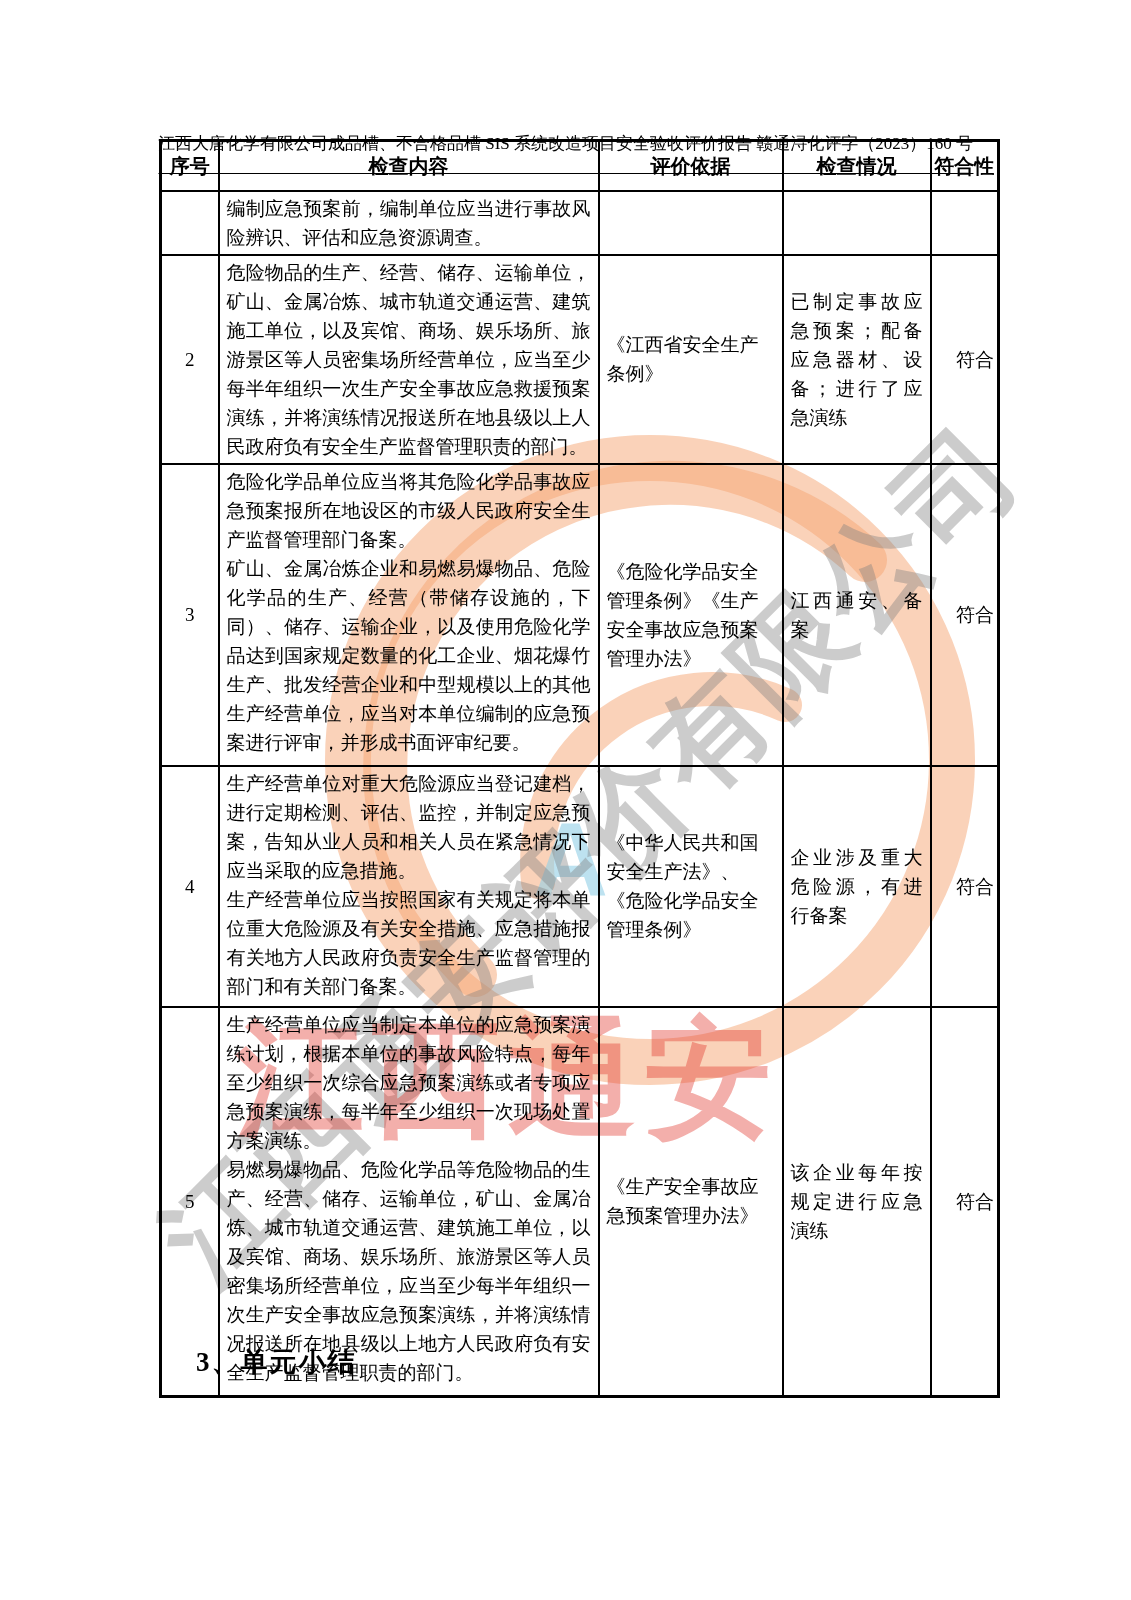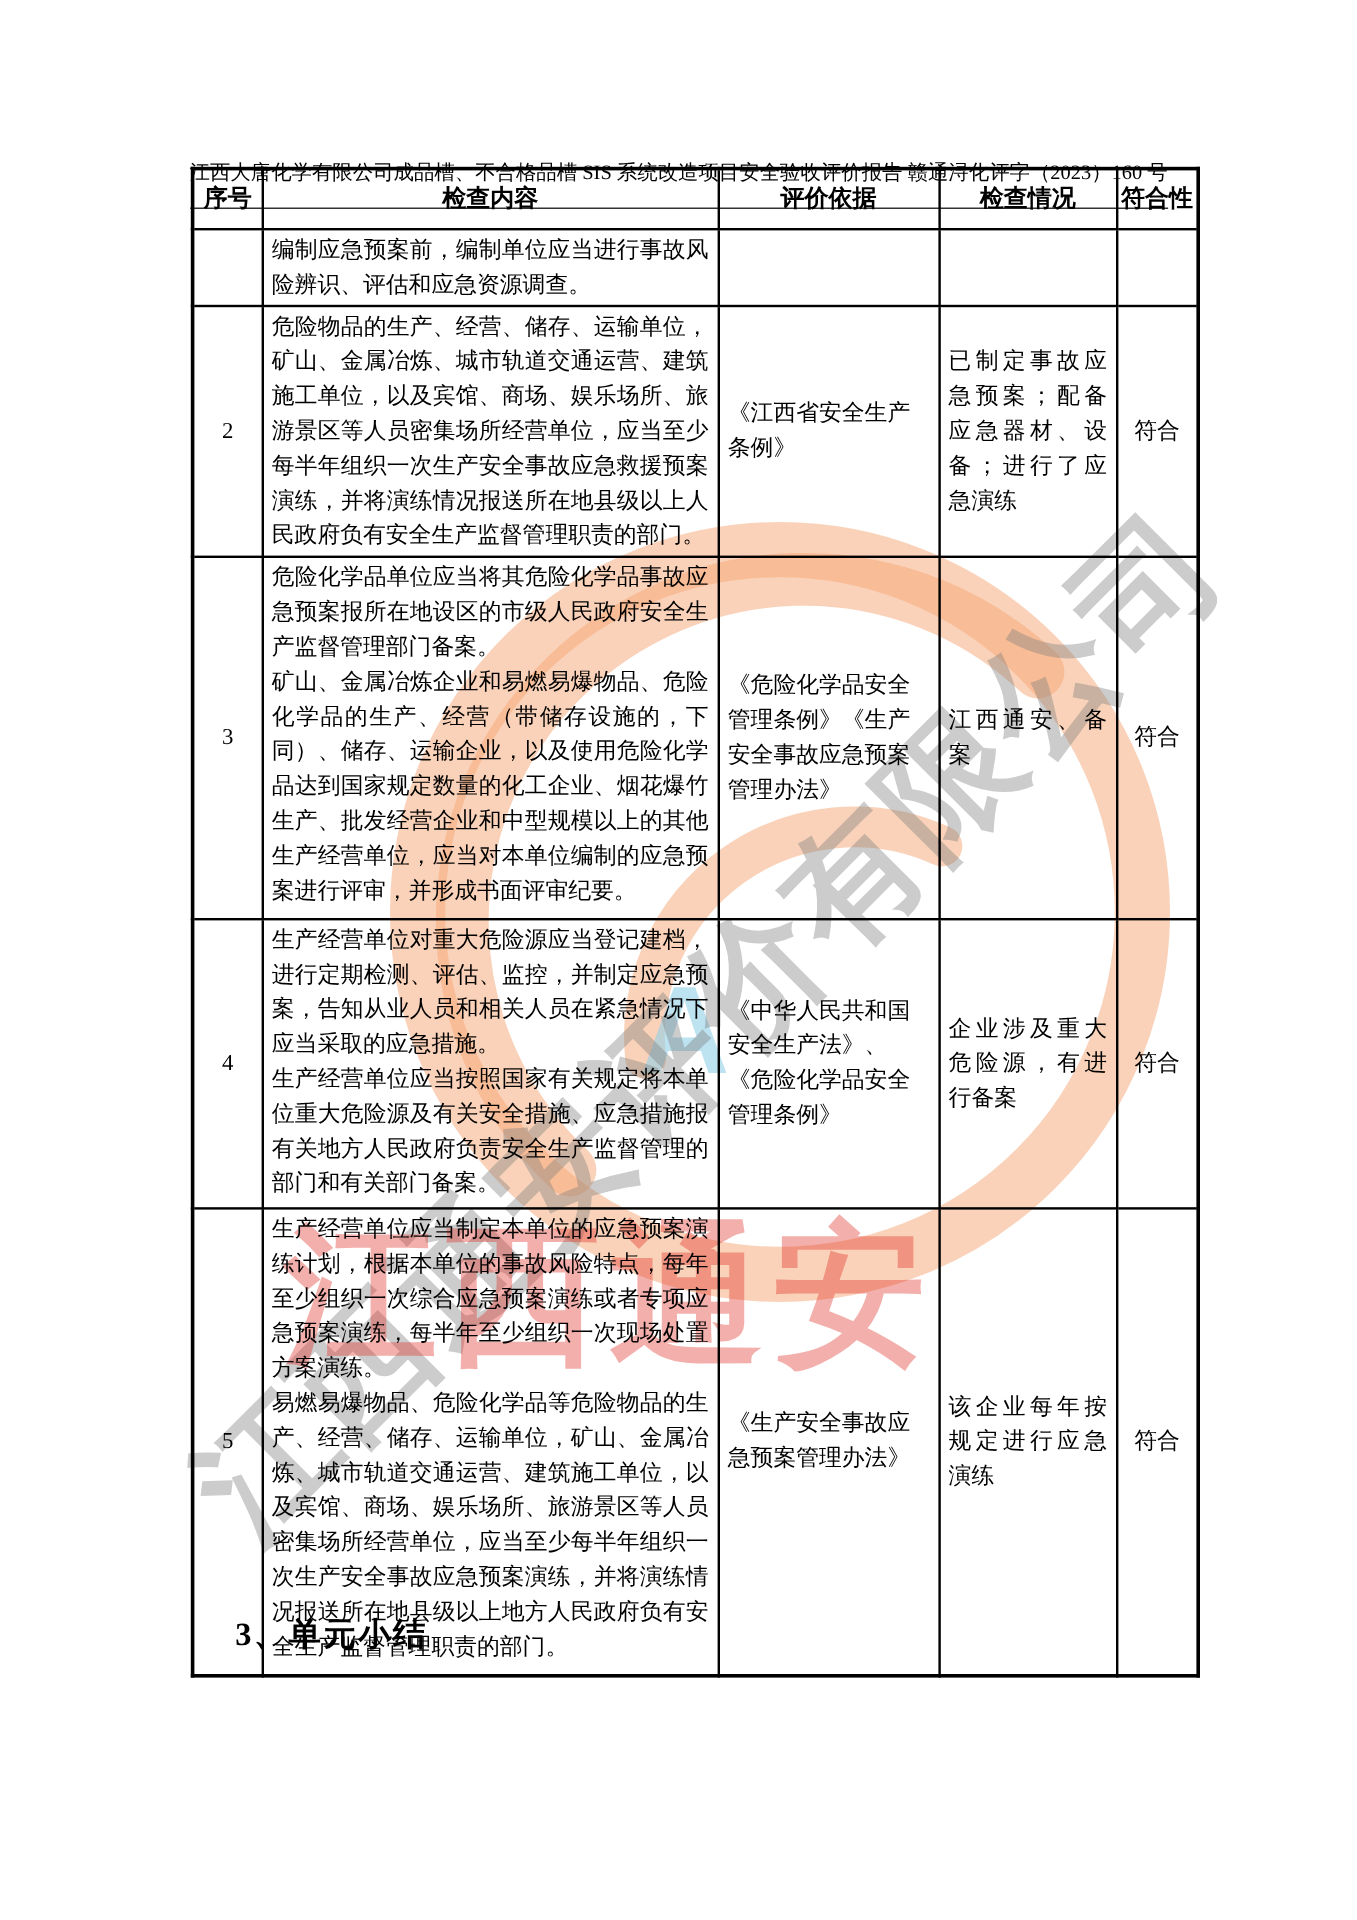--- a/index.html
+++ b/index.html
@@ -42,21 +42,21 @@
   table.check tbody tr:nth-child(2){height:174px;}
   table.check tbody tr:nth-child(3){height:302px;}
   table.check tbody tr:nth-child(4){height:241px;}
   table.check tbody tr:nth-child(5){height:390px;}
   th{font-size:20px;font-weight:bold;text-align:center;vertical-align:middle;line-height:28px;padding:0 2px;}
   td{font-size:19px;line-height:29px;vertical-align:middle;padding:2px 7px;}
   td.cell-no{text-align:center;padding:2px 2px;}
   td.cell-content{text-align:justify;vertical-align:top;white-space:pre-line;}
   td.cell-basis{white-space:pre-line;}
   td.cell-situation{text-align:justify;}
-  td.cell-compliance{text-align:center;padding:2px 3px;}
+  td.cell-compliance{text-align:right;padding:2px 3px;}
   
   .section-heading{
     position:absolute;z-index:1;left:196px;top:1344px;
     font-size:27px;font-weight:bold;letter-spacing:2px;
   }
   .page-number{
     position:absolute;z-index:1;left:0;width:100%;top:1448px;
     text-align:center;font-size:17px;
   }
 </style>

